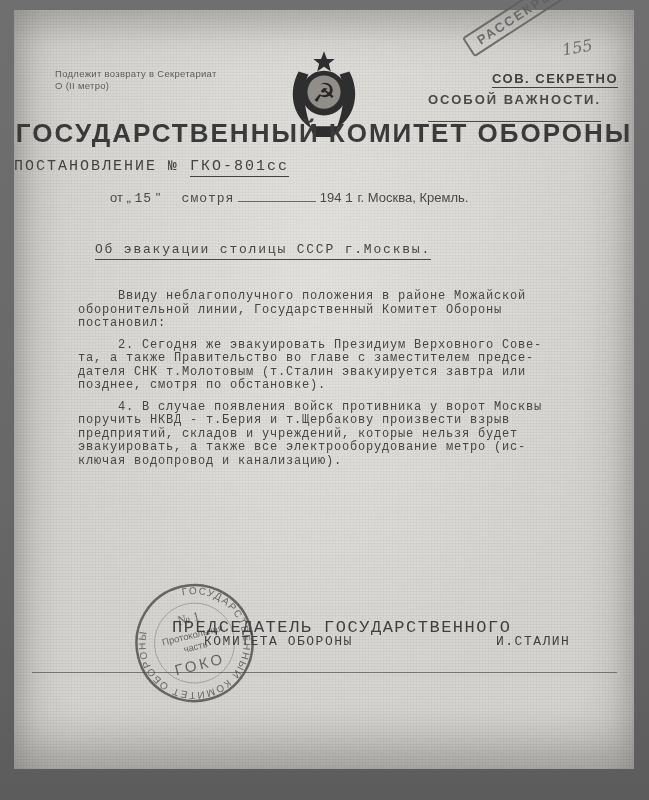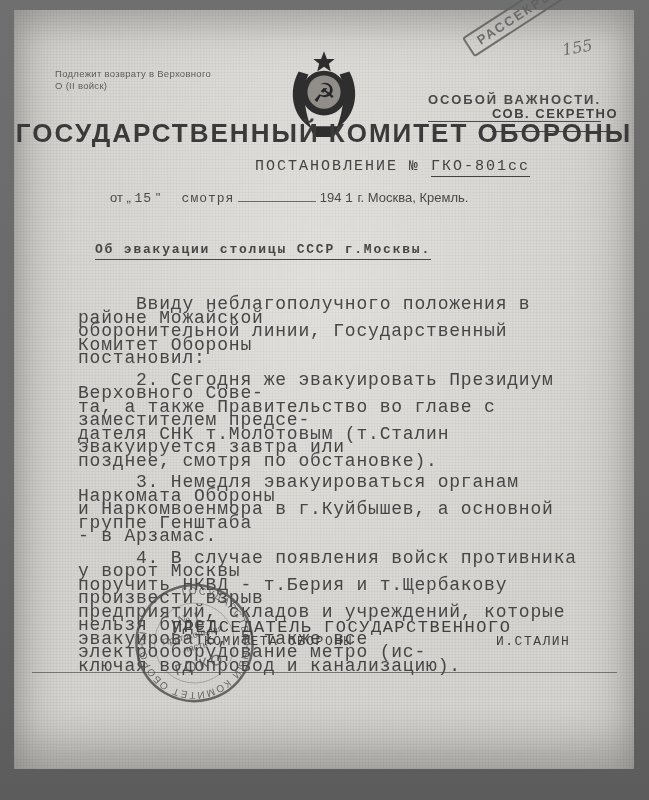--- a/index.html
+++ b/index.html
@@ -20,47 +20,47 @@
   .abs{position:absolute;}
   .mono{font-family:"Liberation Mono",monospace;color:#464646;}
   .return-note{left:41px;top:58px;font-size:9.5px;line-height:12px;color:#5c5c5c;letter-spacing:0.3px;}
   .emblem{left:271px;top:40px;}
   .pageno{left:548px;top:28px;font-family:"DejaVu Serif",serif;font-style:italic;font-size:16px;color:#6f6f6f;transform:rotate(-10deg);}
   .declass{
     left:448px;top:28px;transform:rotate(-33deg);transform-origin:left top;
     border:2.5px solid #5f5f5f;border-radius:3px;padding:2px 10px;
     font-size:13px;font-weight:bold;letter-spacing:2px;color:#5f5f5f;opacity:0.85;
   }
-  .secrecy1{left:478px;top:61px;font-size:13px;font-weight:bold;letter-spacing:1.5px;color:#414141;border-bottom:1.5px solid #414141;padding-bottom:10px;margin-top:35px;}
+  .secrecy1{left:478px;top:61px;font-size:13px;font-weight:bold;letter-spacing:1.5px;color:#414141;border-bottom:1.5px solid #414141;padding-bottom:1px;}
   .secrecy2{left:414px;top:82px;font-size:13px;font-weight:bold;letter-spacing:2px;color:#4a4a4a;border-bottom:1.5px solid #4a4a4a;padding-bottom:14px;}
   .title{left:0;top:108px;width:620px;text-align:center;font-size:26px;font-weight:bold;letter-spacing:2px;color:#3a3a3a;}
-  .subtitle{left:0;top:148px;width:516px;text-align:right;font-size:15px;letter-spacing:2px;color:#434343;font-family:"Liberation Mono",monospace;}
+  .subtitle{left:0;top:148px;width:516px;text-align:left;font-size:15px;letter-spacing:2px;color:#434343;font-family:"Liberation Mono",monospace;}
   .subtitle .num{border-bottom:1.5px solid #434343;padding-bottom:1px;}
   .dateline{left:96px;top:180px;font-size:13px;color:#4a4a4a;white-space:nowrap;}
   .dateline .typed{font-family:"Liberation Mono",monospace;letter-spacing:1px;}
   .dateline .blank{display:inline-block;width:78px;border-bottom:1px solid #6a6a6a;height:11px;}
-  .subject{left:81px;top:232px;font-size:13px;letter-spacing:1.8px;border-bottom:1.3px solid #464646;padding-bottom:2px;font-weight:bold;}
+  .subject{left:81px;top:232px;font-size:13px;letter-spacing:1.8px;border-bottom:1.3px solid #464646;padding-bottom:2px;}
   .bodytext{left:64px;top:280px;width:500px;}
-  .bodytext p{margin:8px 0 8px 0;font-size:18px;line-height:13.5px;letter-spacing:0.8px;white-space:pre-wrap;}
+  .bodytext p{margin:0 0 8px 0;font-size:12px;line-height:13.5px;letter-spacing:0.8px;white-space:pre-wrap;}
   .seal{left:118px;top:570px;opacity:0.82;transform:rotate(-14deg);}
   .sig1{left:158px;top:608px;font-size:17px;letter-spacing:1.5px;color:#3f3f3f;}
   .sig2{left:190px;top:624px;font-size:13px;letter-spacing:1.5px;color:#3f3f3f;}
   .sigName{left:438px;top:624px;font-size:13px;letter-spacing:1.5px;color:#3f3f3f;margin-left:44px;}
   .sepline{left:18px;top:662px;width:585px;border-top:1.8px solid rgba(70,70,70,0.65);}
   .distribution{left:71px;top:678px;font-size:12px;line-height:13.5px;letter-spacing:0.8px;white-space:pre-wrap;}
 </style>
 </head>
 <body>
 
 <div class="scan">
   <div class="paper">
 
     <div class="abs return-note">
-      <div>Подлежит возврату в Верховного</div>
-      <div>О (II войск)</div>
+      <div>Подлежит возврату в Секретариат</div>
+      <div>О (II метро)</div>
     </div>
 
     <div class="abs emblem">
       <svg width="78" height="90" viewBox="0 0 80 92">
         <polygon points="40,1 43,9 51,9 45,14 47,22 40,17 33,22 35,14 29,9 37,9" fill="#2e2e2e"></polygon>
         <path d="M14,22 C3,42 7,68 27,80 C20,62 17,40 24,25 Z" fill="#2e2e2e"></path>
         <path d="M66,22 C77,42 73,68 53,80 C60,62 63,40 56,25 Z" fill="#2e2e2e"></path>
         <circle cx="40" cy="44" r="23" fill="#2e2e2e"></circle>
         <circle cx="40" cy="43" r="17" fill="#918e8a"></circle>
         <text x="40" y="53" font-size="27" text-anchor="middle" fill="#262626">☭</text>
@@ -97,23 +97,20 @@
     <div class="abs subject mono">Об эвакуации столицы СССР г.Москвы.</div>
 
     <div class="abs bodytext mono">
       <p>     Ввиду неблагополучного положения в районе Можайской
 оборонительной линии, Государственный Комитет Обороны
 постановил:</p>
       <p>     2. Сегодня же эвакуировать Президиум Верховного Сове-
 та, а также Правительство во главе с заместителем предсе-
 дателя СНК т.Молотовым (т.Сталин эвакуируется завтра или
 позднее, смотря по обстановке).</p>
-      <p>     3. Немедля эвакуироваться органам Наркомата Обороны
-и Наркомвоенмора в г.Куйбышев, а основной группе Генштаба
-- в Арзамас.</p>
       <p>     4. В случае появления войск противника у ворот Москвы
 поручить НКВД - т.Берия и т.Щербакову произвести взрыв
 предприятий, складов и учреждений, которые нельзя будет
 эвакуировать, а также все электрооборудование метро (ис-
 ключая водопровод и канализацию).</p>
     </div>
 
     <div class="abs seal">
       <svg width="126" height="126" viewBox="0 0 126 126">
         <circle cx="63" cy="63" r="58" fill="none" stroke="#4e4e4e" stroke-width="2.5"></circle>

